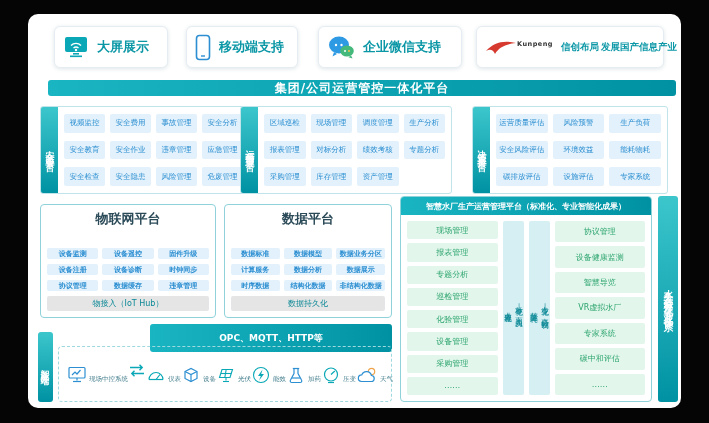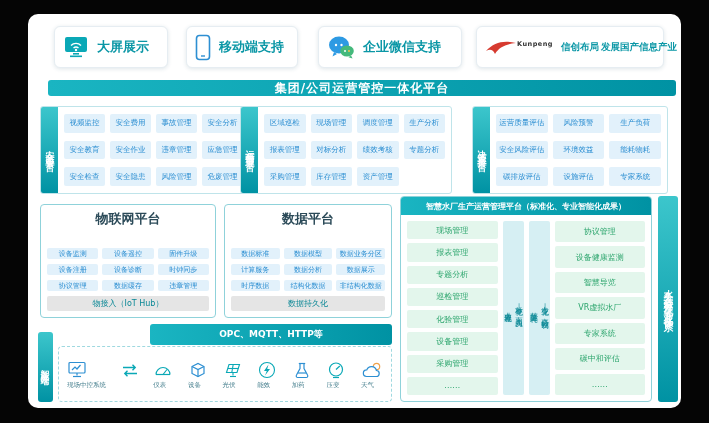--- a/index.html
+++ b/index.html
@@ -52,44 +52,44 @@
   }
   .pill-blue{background:#e2f1fb;color:#2d8fd2;font-size:7.5px;}
   .pill-green{background:#e3f6ec;color:#2ca56d;font-size:8px;}
   
   .pbox{
     position:absolute;top:190px;height:114px;border:1px solid #8fd2da;border-radius:4px;
     display:flex;flex-direction:column;box-sizing:border-box;background:#fff;
   }
   .pbox-title{text-align:center;font-size:13px;font-weight:bold;color:#2b4a58;padding:5px 0 20px;}
   .pbox-grid{flex:1;display:grid;grid-template-columns:repeat(3,1fr);row-gap:5px;column-gap:4px;padding:0 6px;}
-  .pbox-grid .pill{font-size:7px;}
+  .pbox-grid .pill{font-size:7px;font-weight:bold;}
   .pbox-footer{
     margin:5px 6px 6px;height:15px;flex:0 0 15px;background:#e5e5e5;color:#0b8896;
     font-size:8px;display:flex;align-items:center;justify-content:center;border-radius:2px;
   }
   
   .opc-bar{
-    position:absolute;left:122px;top:310px;width:242px;height:21px;
+    position:absolute;left:122px;top:310px;width:242px;height:28px;
     background:linear-gradient(90deg,#1ab5c2,#0092a3);color:#fff;font-size:9px;font-weight:bold;
     display:flex;align-items:center;justify-content:center;border-radius:3px;
   }
   
   .terminal-rail{
     position:absolute;left:10px;top:318px;width:15px;height:70px;
     background:linear-gradient(180deg,#3cc6cc,#0092a3);border-radius:3px;
     color:#fff;display:flex;align-items:center;justify-content:center;
   }
   .terminal-rail .vtext{font-size:8.5px;font-weight:bold;letter-spacing:2.5px;}
   .devices{
     position:absolute;left:30px;top:332px;width:334px;height:56px;
     border:1px dashed #9fd9e0;border-radius:4px;box-sizing:border-box;
     display:flex;align-items:center;justify-content:space-between;padding:4px 8px 2px;
   }
-  .device{display:flex;flex-direction:column;align-items:flex-start;gap:2px;}
+  .device{display:flex;flex-direction:row;align-items:flex-end;gap:2px;}
   .dev-label{font-size:6.5px;color:#48808f;white-space:nowrap;}
   .arrow-cell{padding-bottom:9px;}
   
   .rpanel{
     position:absolute;left:372px;top:182px;width:252px;height:206px;
     border:1px solid #8fd2da;border-radius:4px;overflow:hidden;
     display:flex;flex-direction:column;box-sizing:border-box;background:#fff;
   }
   .rp-header{
     flex:0 0 18px;background:linear-gradient(90deg,#1ab5c2,#0092a3);

